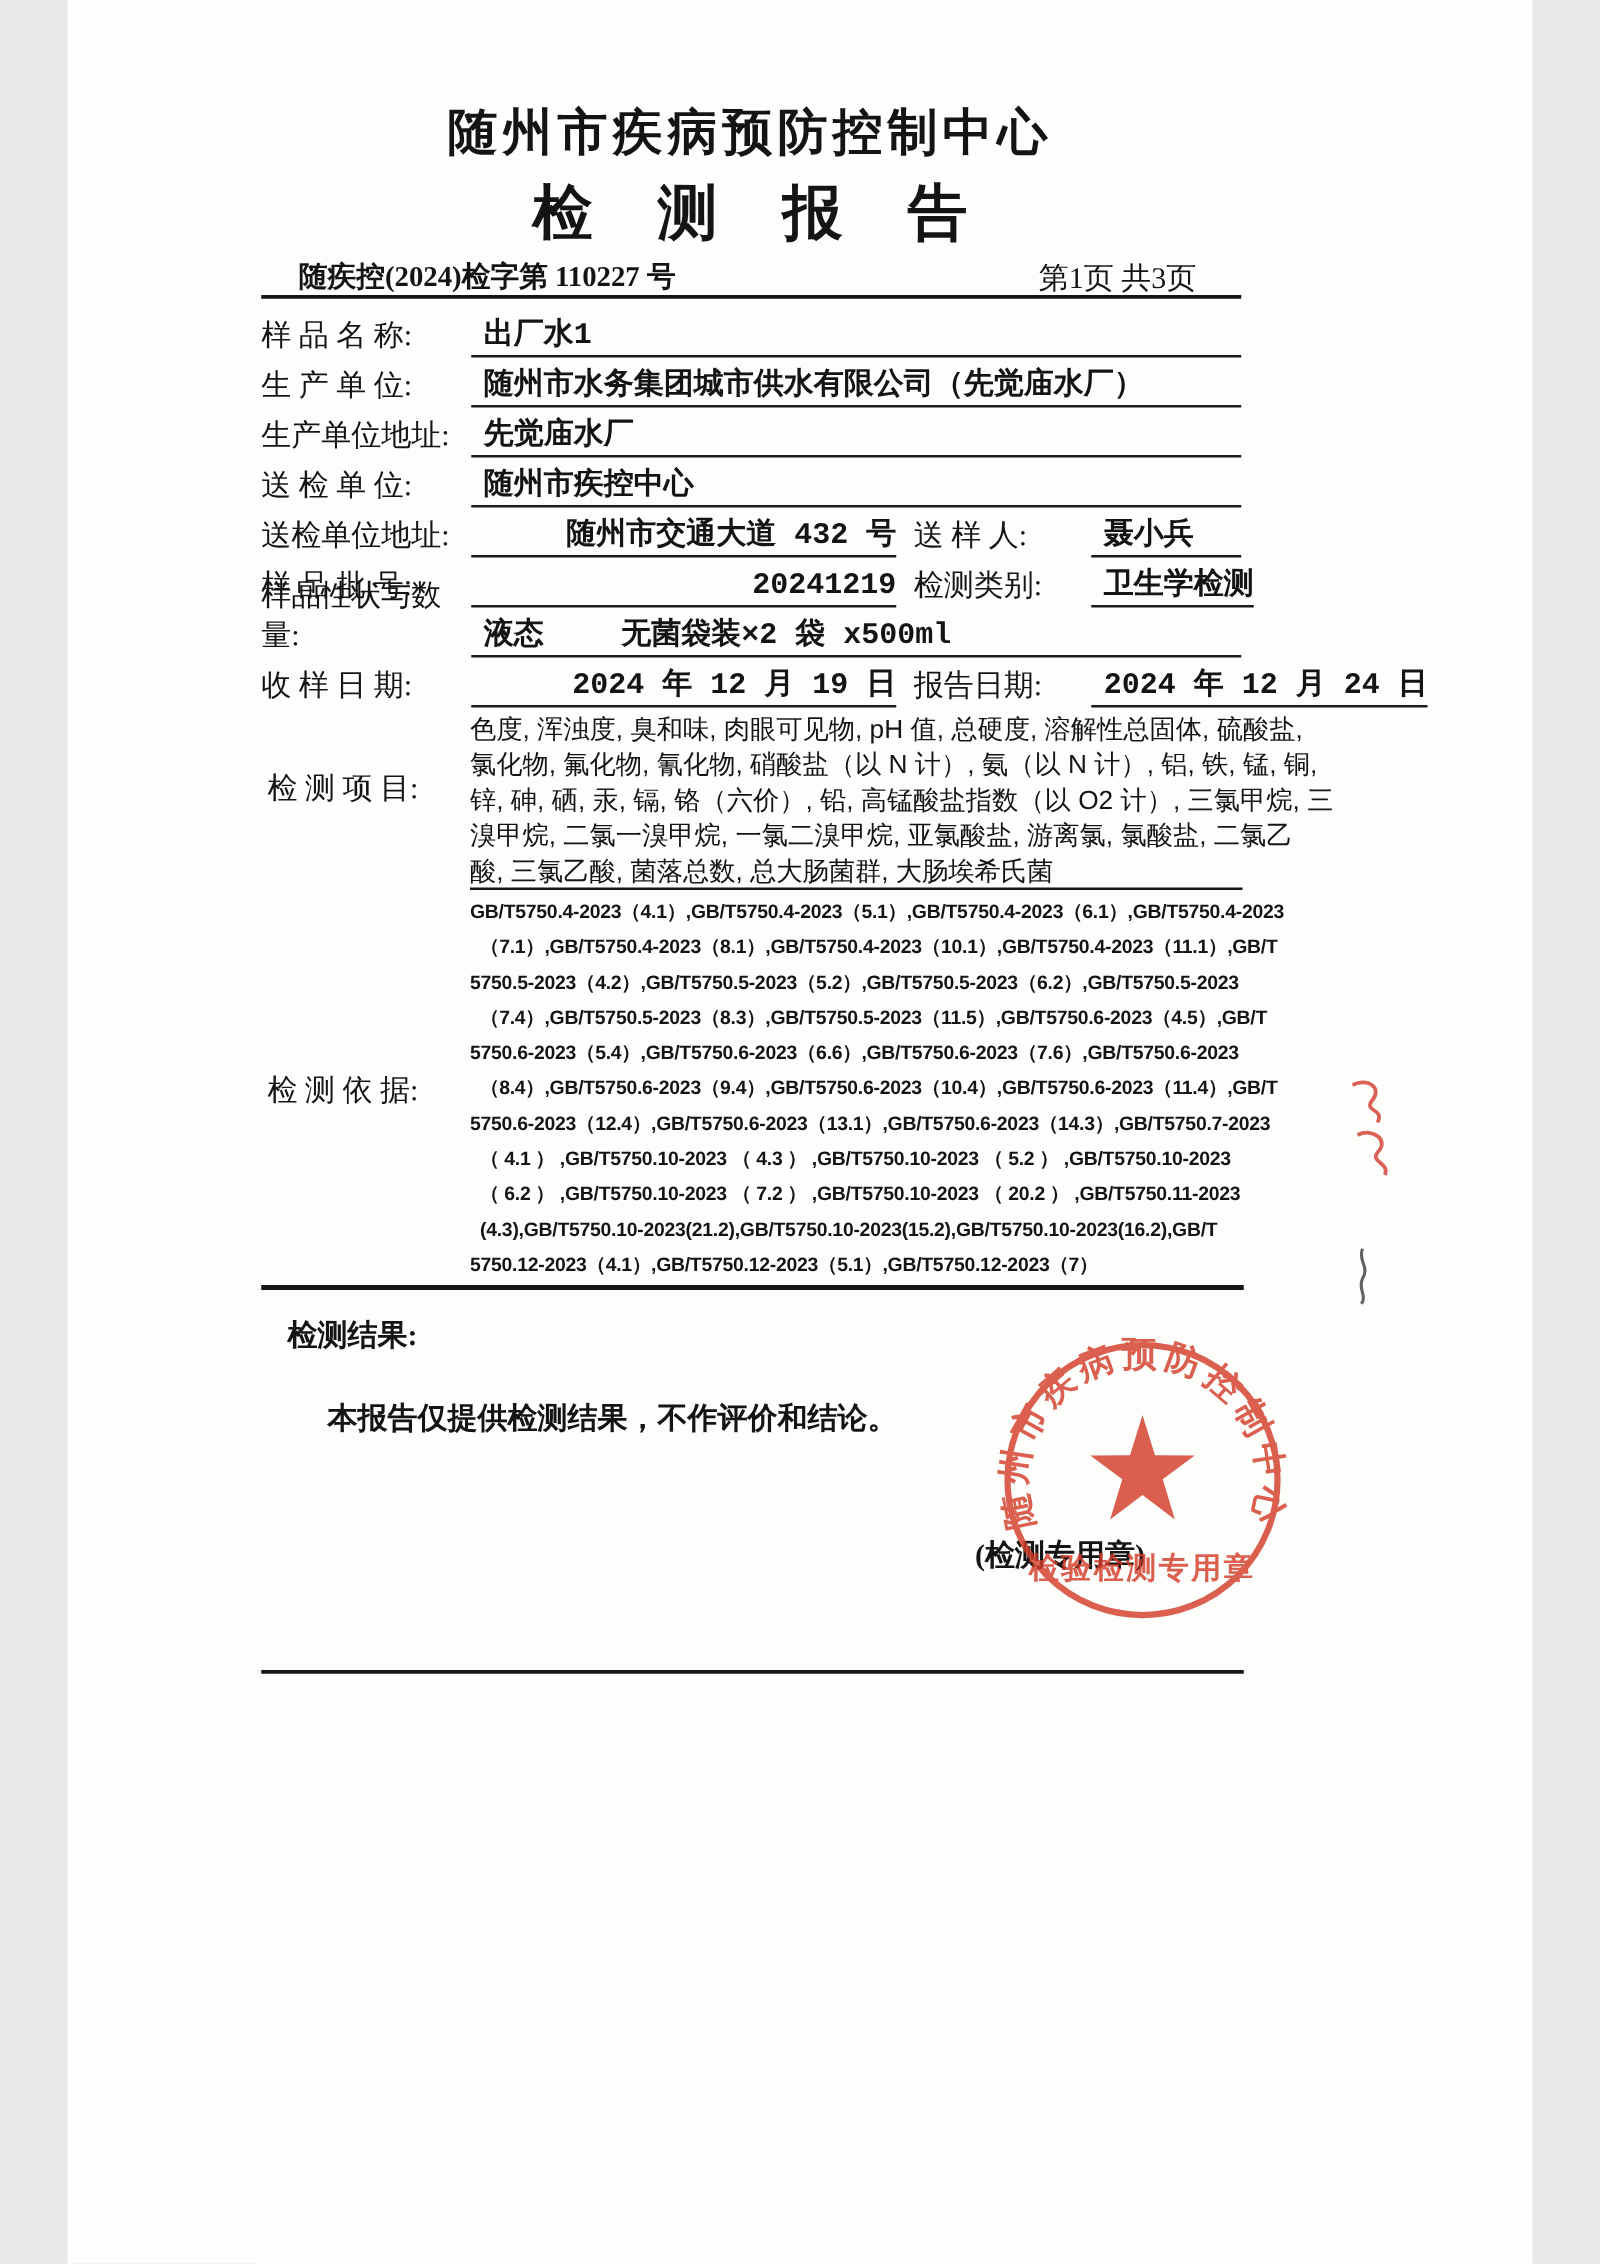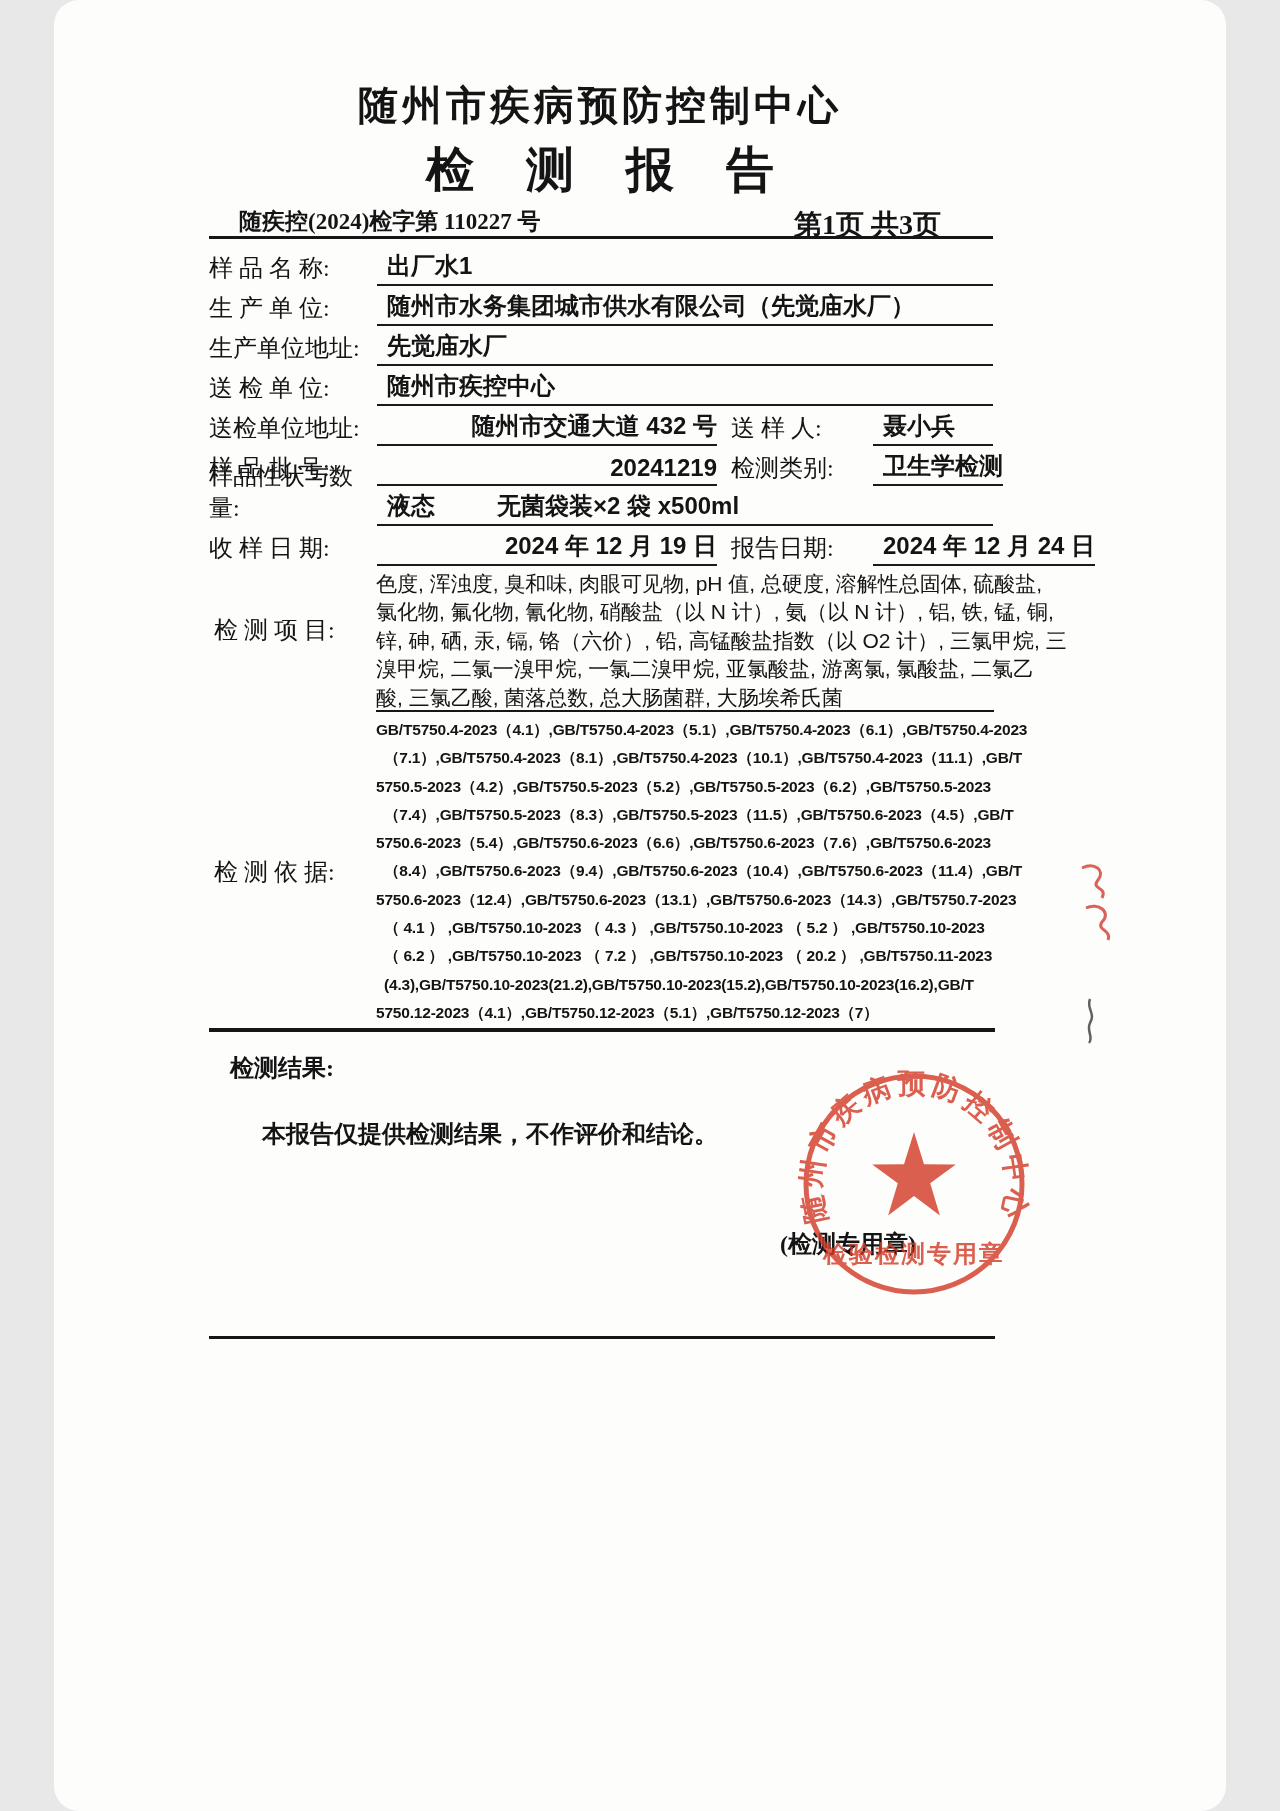--- a/index.html
+++ b/index.html
@@ -1,29 +1,29 @@
 <!DOCTYPE html>
 <html><head>
 <meta charset="utf-8">
 <style>
   html,body{margin:0;padding:0;background:#e8e8e8;}
   .page{position:relative;width:1172px;height:1811px;background:#fdfdfc;margin:0 auto;
-        font-family:"Liberation Serif","DejaVu Serif",serif;color:#141414;overflow:hidden;border-radius:25px;}
+        font-family:"Liberation Serif","DejaVu Serif",serif;color:#141414;overflow:hidden;}
   .abs{position:absolute;}
   .org-title{top:78px;left:155px;width:782px;text-align:center;font-size:40px;font-weight:600;letter-spacing:4px;}
   .report-title{top:138px;left:155px;width:782px;text-align:center;font-size:48px;font-weight:700;letter-spacing:20px;text-indent:20px;}
   .doc-row{top:206px;left:155px;width:782px;height:30px;}
   .doc-number{position:absolute;left:30px;top:0;font-size:23px;font-weight:600;}
-  .page-info{position:absolute;right:50px;top:0;font-size:28px;font-weight:700;}
+  .page-info{position:absolute;right:34px;top:0;font-size:24px;font-weight:400;}
   .hr{background:#161616;}
   .row{position:absolute;left:155px;width:784px;height:40px;display:flex;align-items:flex-end;}
   .lbl{width:168px;flex:0 0 168px;font-size:24px;padding-bottom:2px;letter-spacing:0px;}
   .lbl2{flex:0 0 142px;font-size:24px;padding-bottom:2px;padding-left:14px;}
   .val{flex:1 1 auto;border-bottom:2px solid #1a1a1a;font-size:24px;font-weight:700;
-       font-family:Liberation Sans, sans-serif;padding:0 0 2px 10px;white-space:nowrap;}
+       font-family:Liberation Mono, monospace;padding:0 0 2px 10px;white-space:nowrap;}
   .val.narrow{flex:0 0 330px;text-align:right;}
   .val .v2{display:inline-block;margin-left:62px;}
   .items-line{font-size:21px;line-height:28.4px;font-weight:400;white-space:nowrap;
        font-family:"Liberation Sans","DejaVu Sans",sans-serif;}
   .basis-line{font-size:15.5px;line-height:28.3px;font-weight:700;letter-spacing:-0.2px;white-space:nowrap;
        font-family:"Liberation Sans","DejaVu Sans",sans-serif;}
   .blk-label{font-size:24px;}
   .note{font-size:24px;font-family:"Liberation Sans","DejaVu Sans",sans-serif;font-weight:600;}
   .stamp-caption{font-size:24px;font-weight:600;}
   .stamp{opacity:.82;}

